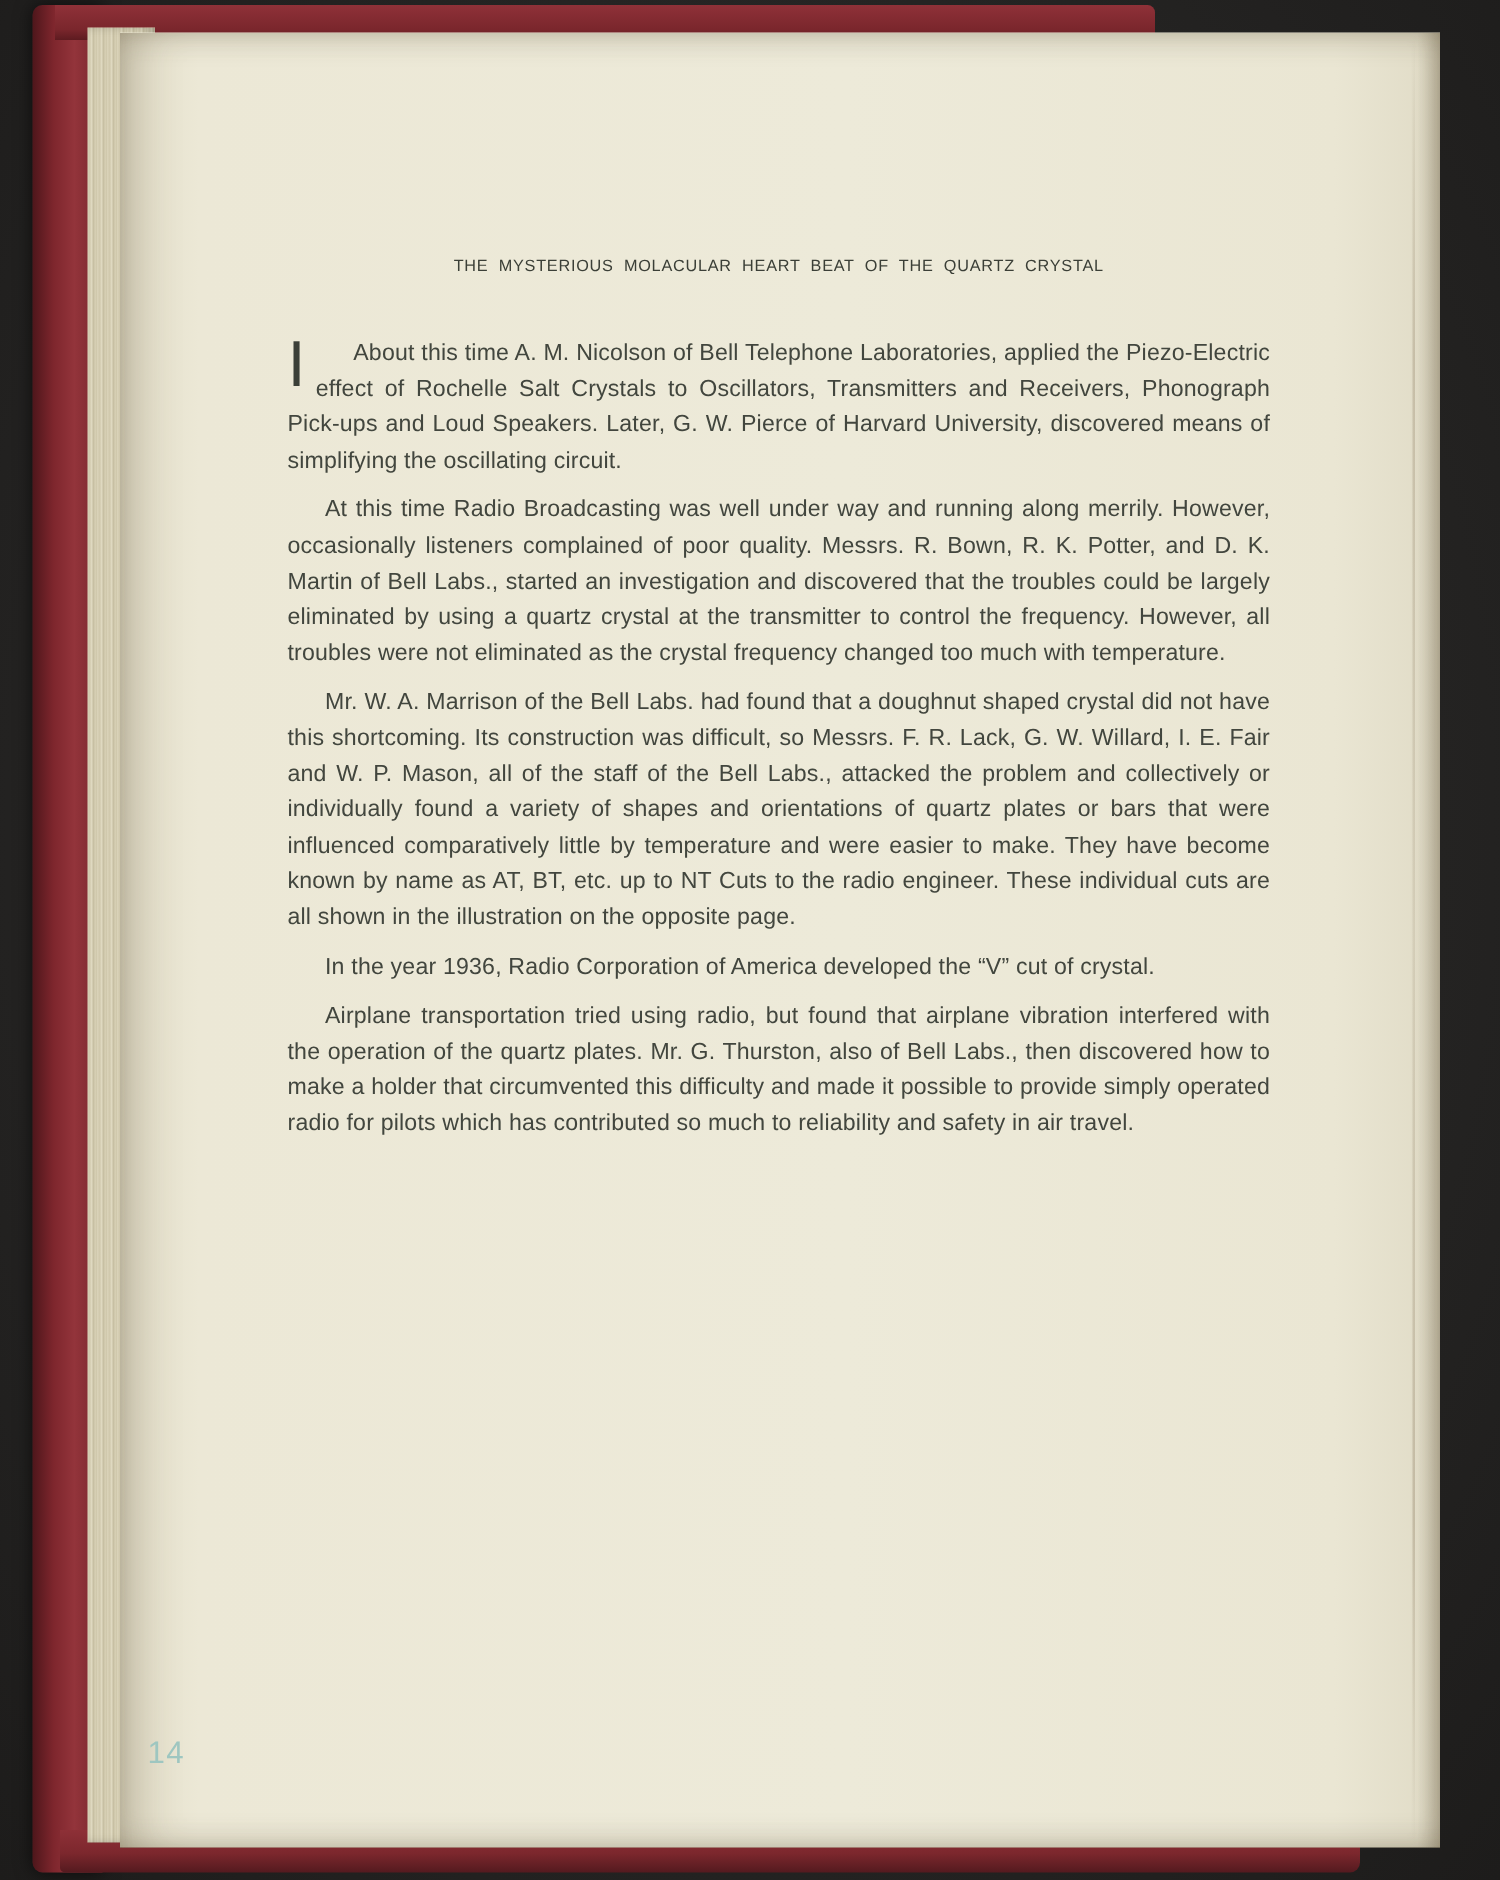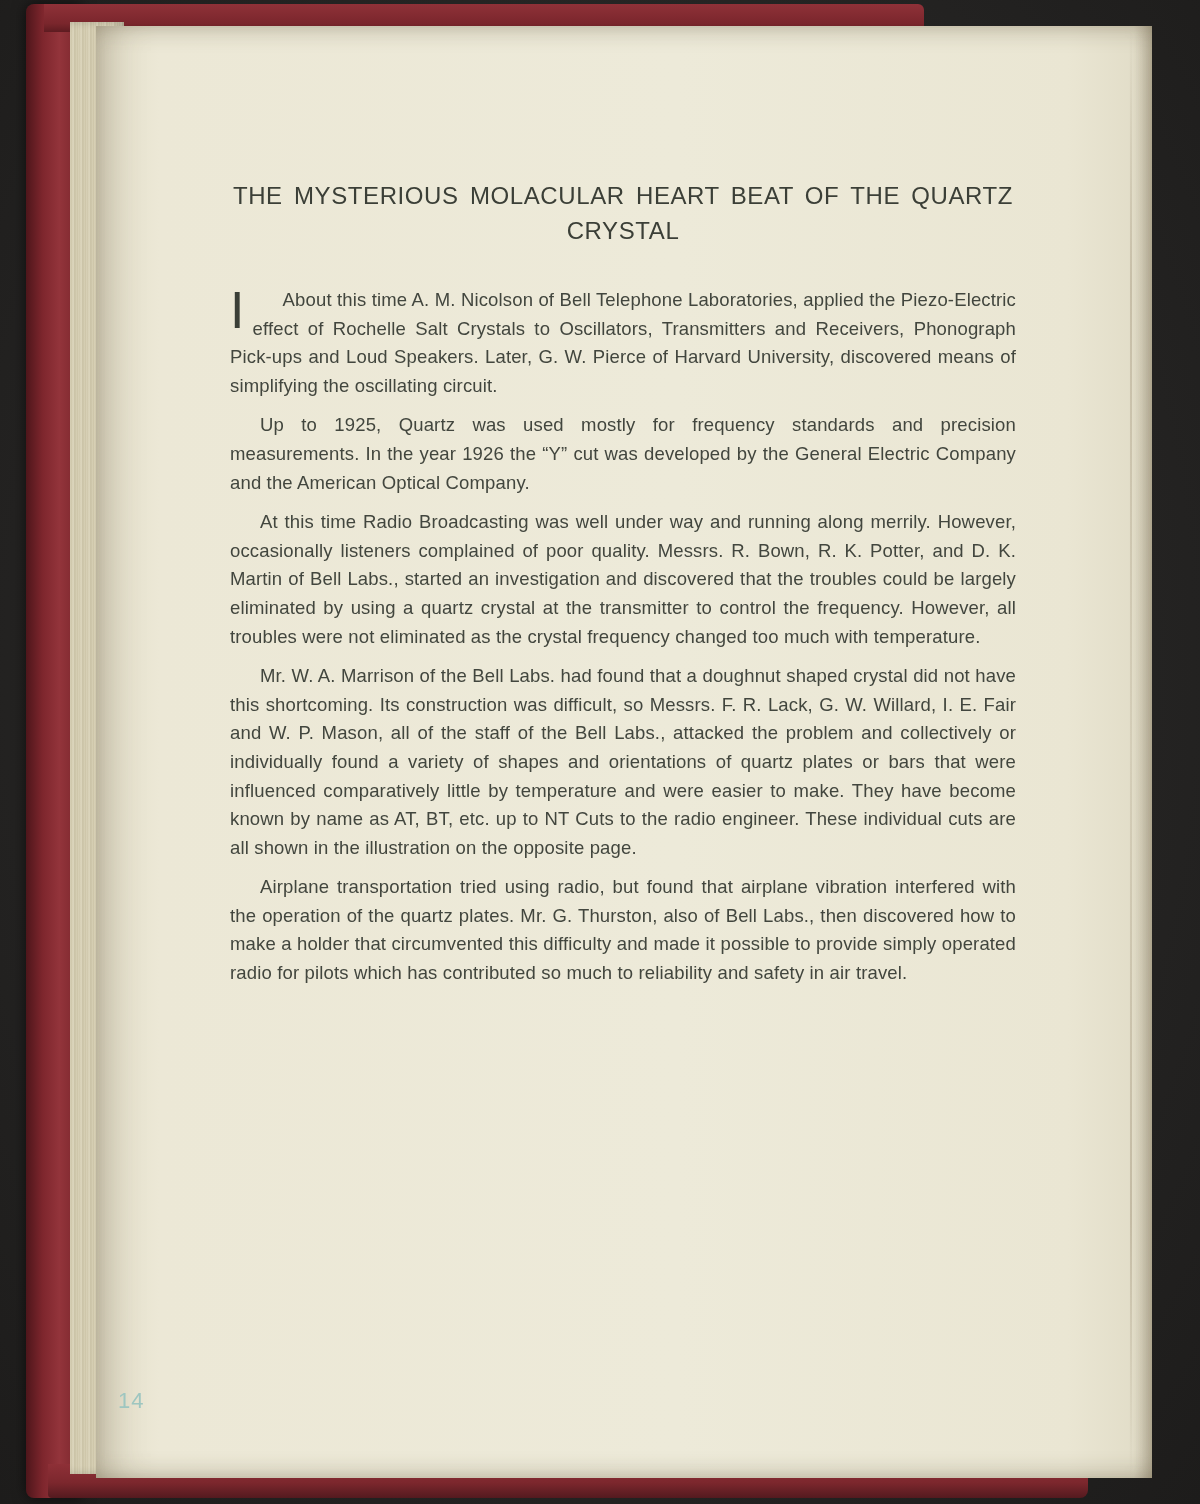--- a/index.html
+++ b/index.html
@@ -87,26 +87,26 @@
 
   
   .content {
     position: absolute;
     left: 134px; top: 152px;
     width: 786px;
     color: #41453d;
   }
   .title {
     text-align: center;
-    font-size: 24px;
+    font-size: 13px;
     line-height: 35px;
     letter-spacing: 0.6px;
     word-spacing: 4px;
     color: #3b3f37;
-    margin: 0 0 38px 0;
+    margin: 17px 0 38px 0;
     font-weight: 500;
   }
   .para, .opening {
     font-size: 18.5px;
     line-height: 28.6px;
     letter-spacing: 0.15px;
     text-align: justify;
     margin: 0 0 11px 0;
     color: #42463e;
   }
@@ -120,21 +120,21 @@
     float: left;
     font-size: 52px;
     line-height: 44px;
     padding: 2px 8px 0 0;
     font-weight: 500;
     color: #3b3f37;
   }
   .page-number {
     position: absolute;
     left: 22px; top: 1362px;
-    font-size: 22px;
+    font-size: 25px;
     letter-spacing: 1px;
     color: #9ec6c0;
   }
 </style>
 </head>
 <body>
 
 <div class="stage">
 
   <div class="cover-left"></div>
@@ -151,23 +151,23 @@
       <h1 class="title">
         <span>THE MYSTERIOUS MOLACULAR HEART BEAT OF THE QUARTZ CRYSTAL</span><br>
       </h1>
 
       <p class="opening">
         <span class="dropcap">I</span>
       </p>
 
       <div>
           <p class="para">About this time A. M. Nicolson of Bell Telephone Laboratories, applied the Piezo-Electric effect of Rochelle Salt Crystals to Oscillators, Transmitters and Receivers, Phonograph Pick-ups and Loud Speakers. Later, G. W. Pierce of Harvard University, discovered means of simplifying the oscillating circuit.</p>
-          <p class="para">Up to 1925, Quartz was used mostly for frequency standards and precision measurements. In the year 1926 the “Y” cut was developed by the General Electric Company and the American Optical Company.</p>
           <p class="para">At this time Radio Broadcasting was well under way and running along merrily. However, occasionally listeners complained of poor quality. Messrs. R. Bown, R. K. Potter, and D. K. Martin of Bell Labs., started an investigation and discovered that the troubles could be largely eliminated by using a quartz crystal at the transmitter to control the frequency. However, all troubles were not eliminated as the crystal frequency changed too much with temperature.</p>
           <p class="para">Mr. W. A. Marrison of the Bell Labs. had found that a doughnut shaped crystal did not have this shortcoming. Its construction was difficult, so Messrs. F. R. Lack, G. W. Willard, I. E. Fair and W. P. Mason, all of the staff of the Bell Labs., attacked the problem and collectively or individually found a variety of shapes and orientations of quartz plates or bars that were influenced comparatively little by temperature and were easier to make. They have become known by name as AT, BT, etc. up to NT Cuts to the radio engineer. These individual cuts are all shown in the illustration on the opposite page.</p>
+          <p class="para">In the year 1936, Radio Corporation of America developed the “V” cut of crystal.</p>
           <p class="para">Airplane transportation tried using radio, but found that airplane vibration interfered with the operation of the quartz plates. Mr. G. Thurston, also of Bell Labs., then discovered how to make a holder that circumvented this difficulty and made it possible to provide simply operated radio for pilots which has contributed so much to reliability and safety in air travel.</p>
         </div>
     </div>
 
     <div class="page-number">14</div>
   </div>
 
 </div>
 
 </body></html>

